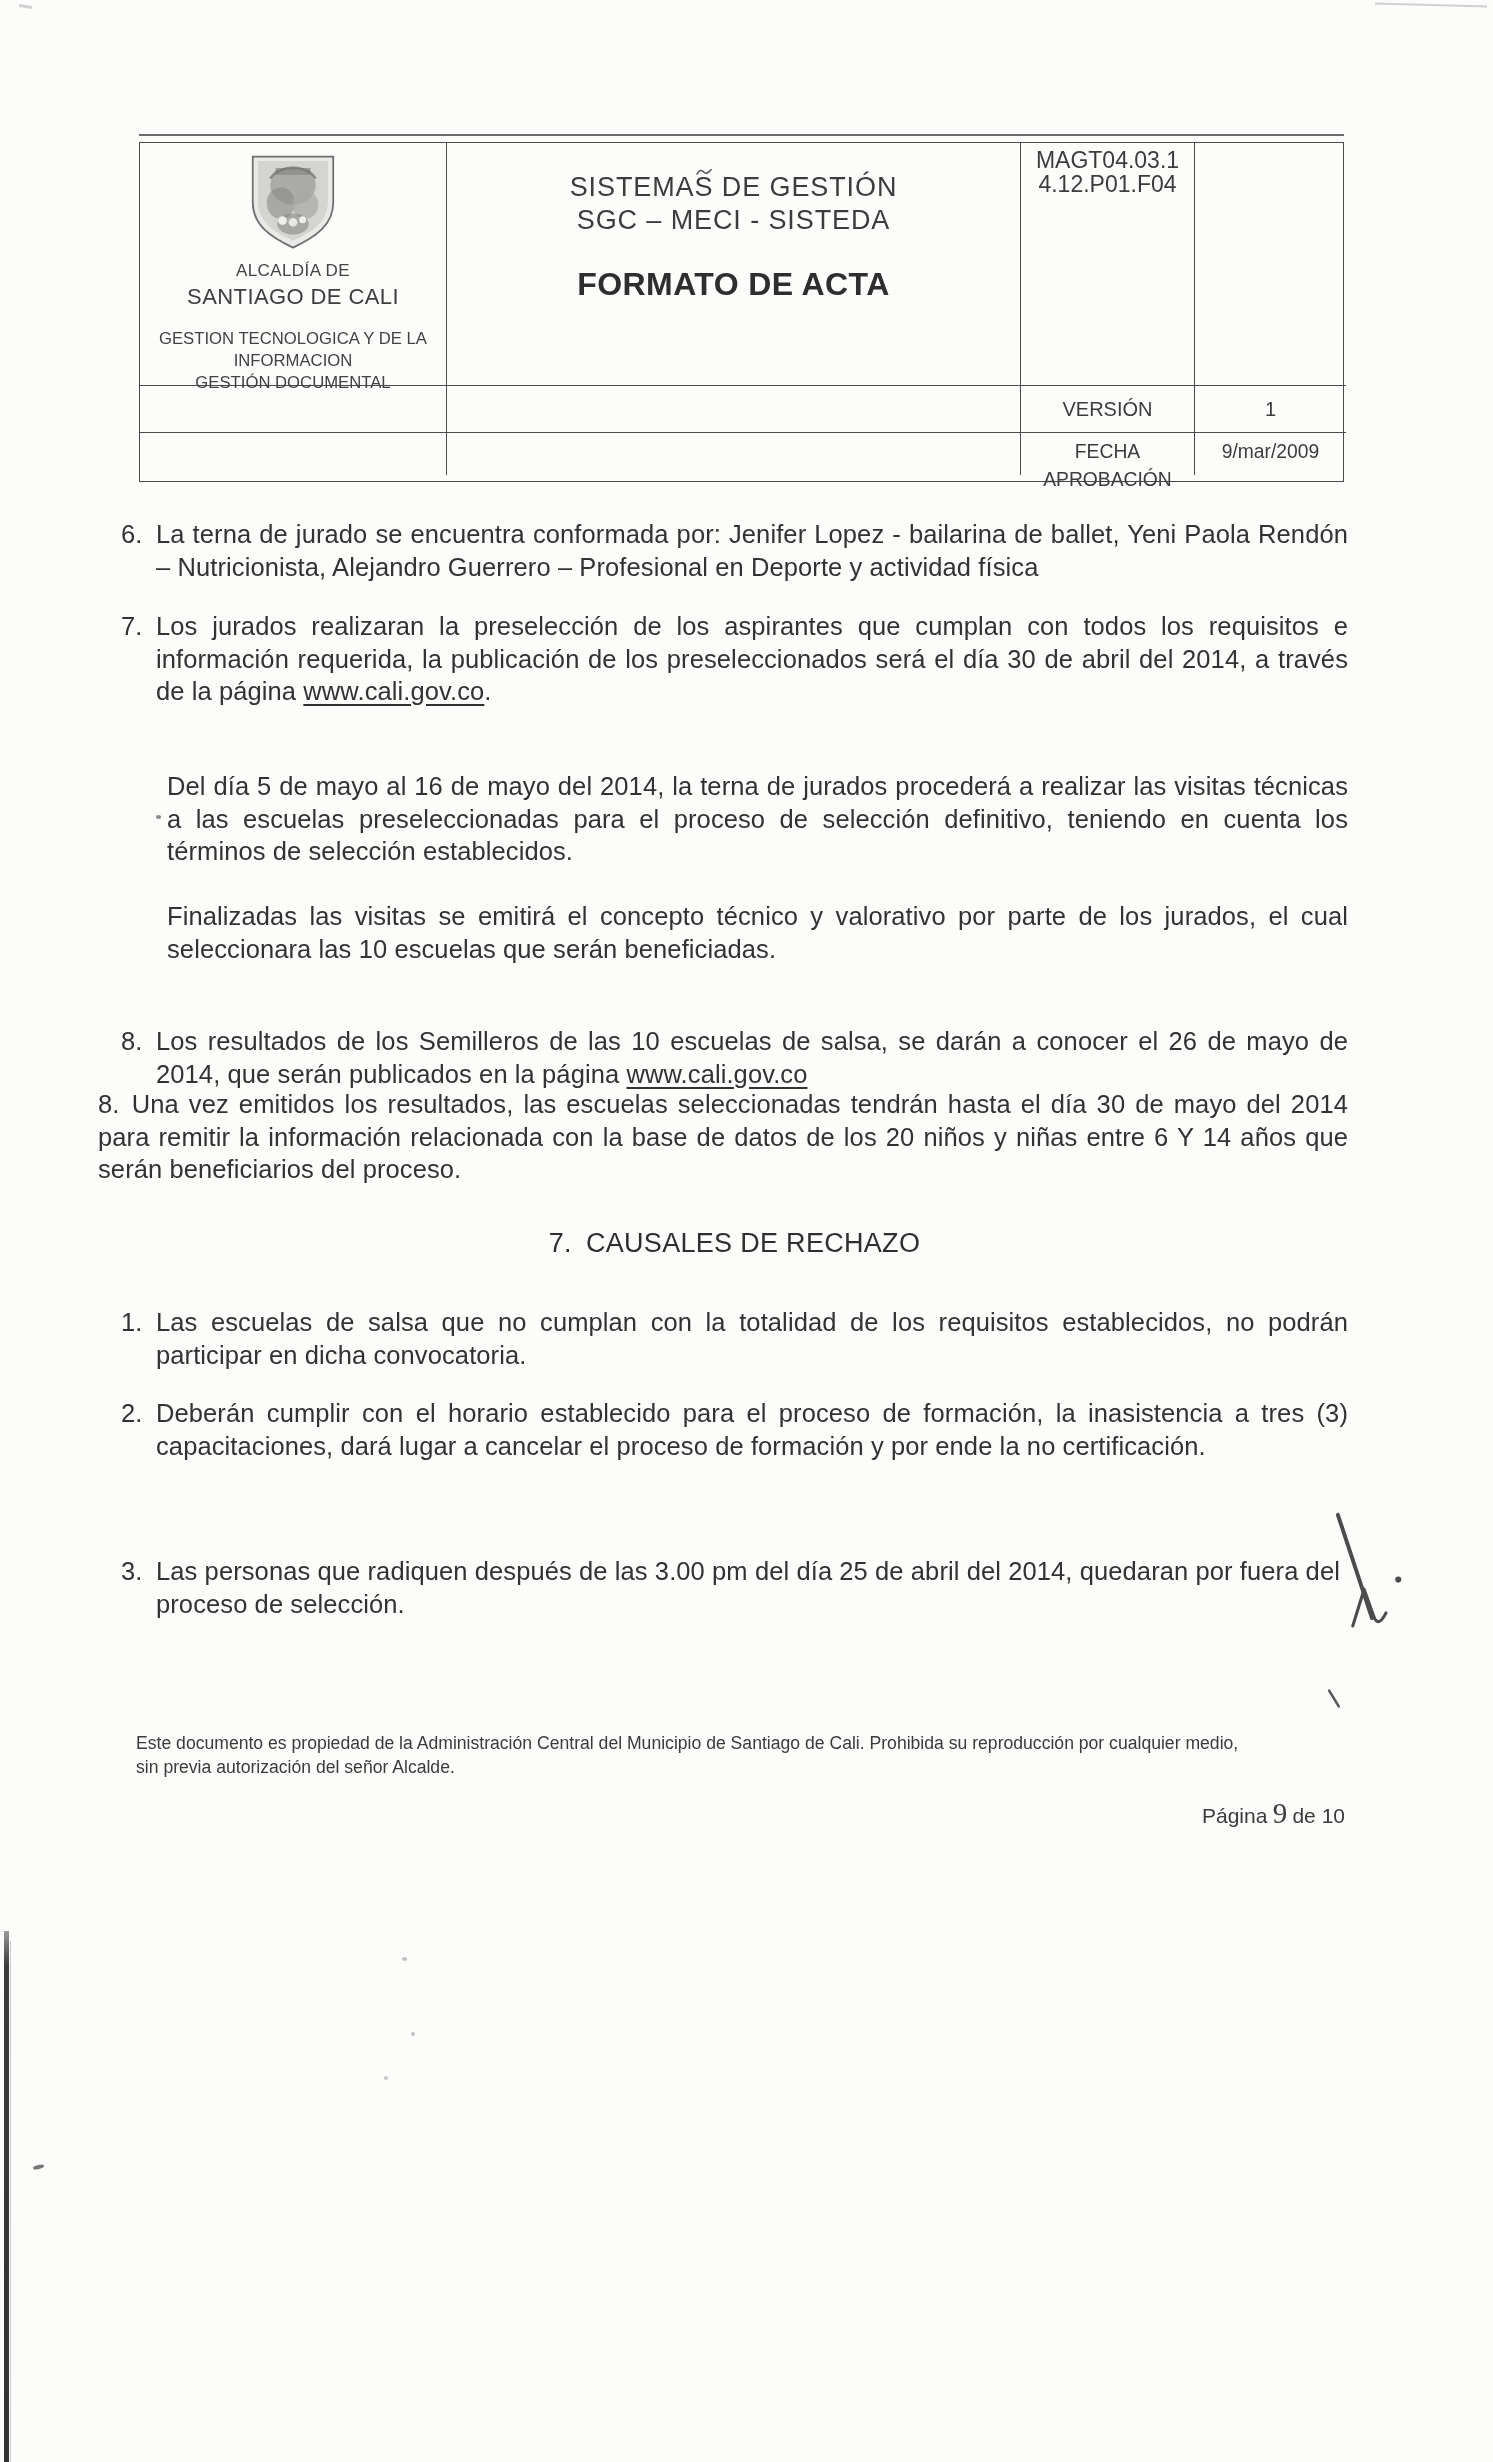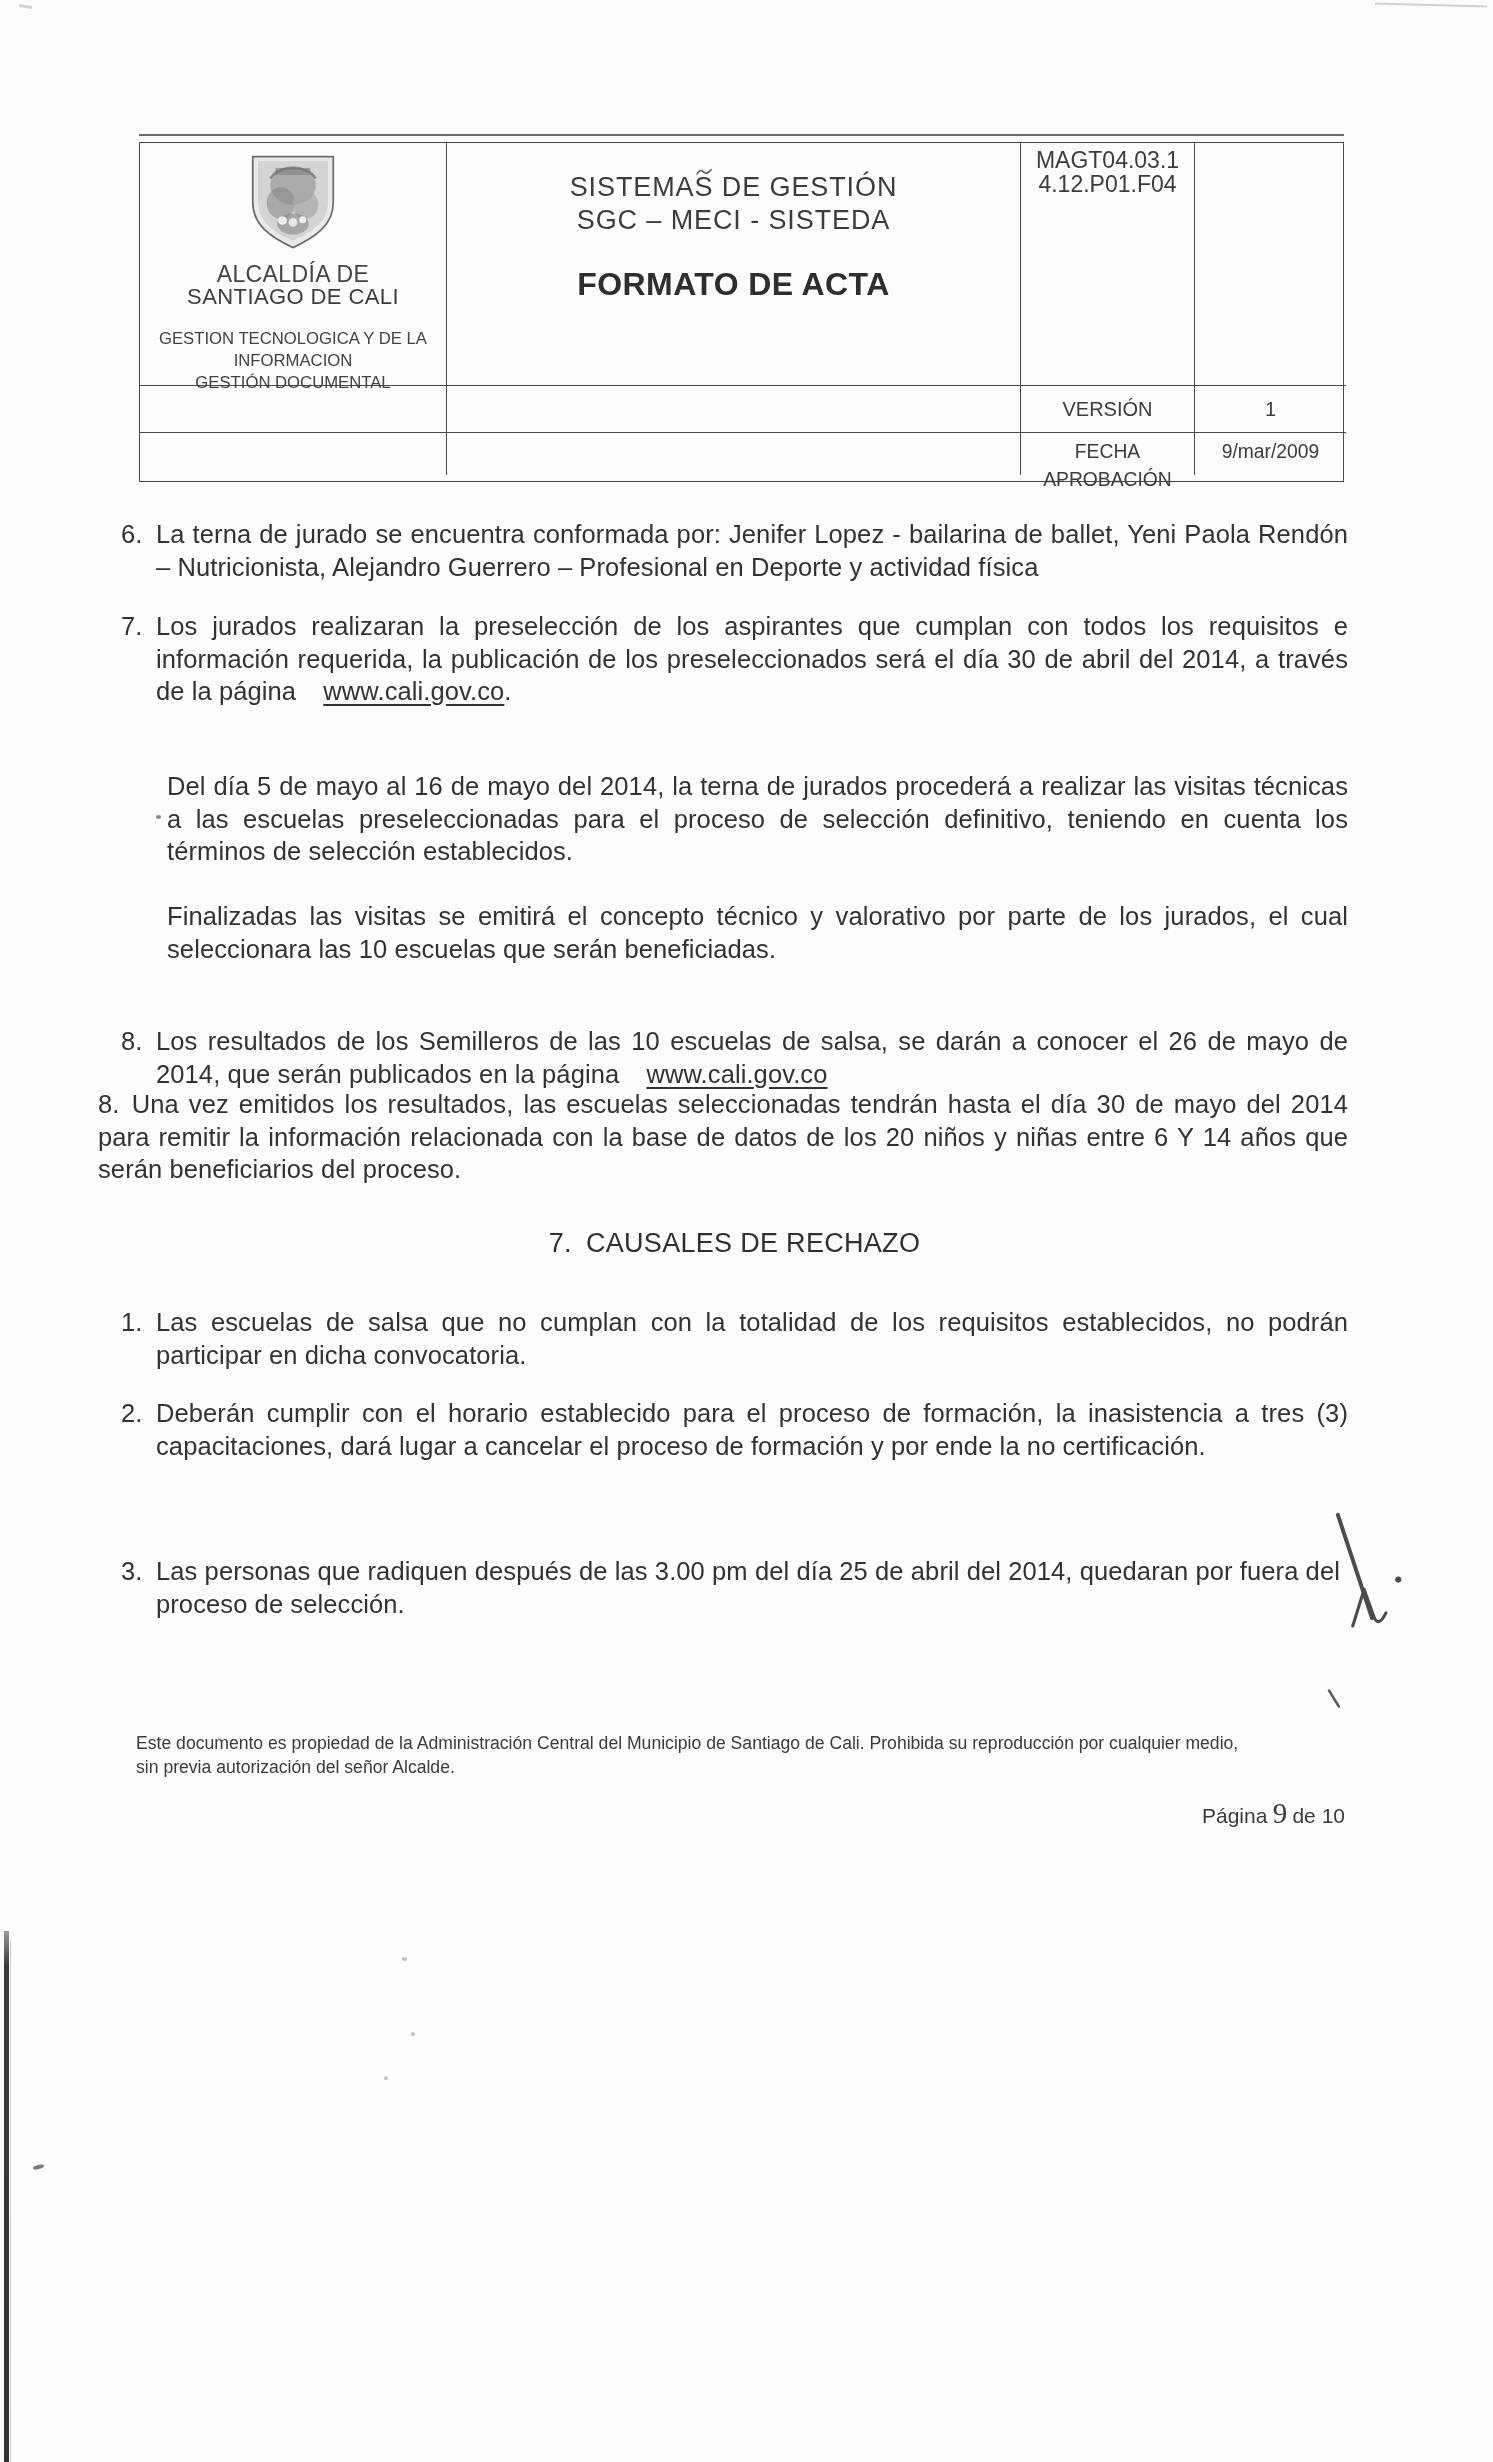--- a/index.html
+++ b/index.html
@@ -22,42 +22,42 @@
     box-sizing:border-box;
     color:#3a3a3a;
   }
   .ht .c{border-right:1.8px solid var(--bc); border-bottom:1.8px solid var(--bc); position:relative; box-sizing:border-box;}
   .ht .lc{border-right:none;}
   .ht .lr{border-bottom:none;}
   .dbl-line{left:139px; top:134px; width:1205px; height:1.8px; background:#6b6b6b;}
 
   .org-cell{font-size:0;}
   .logo{left:50%; top:8.8px; transform:translateX(-50%);}
-  .org-l1{left:0; right:0; top:118px; text-align:center; font-size:23px; letter-spacing:0.4px; color:#444;}
+  .org-l1{left:0; right:0; top:118px; text-align:center; font-size:17px; letter-spacing:0.4px; color:#444;}
   .org-l2{left:0; right:0; top:141px; text-align:center; font-size:22px; letter-spacing:0.4px; color:#3d3d3d;}
   .dept{left:0; right:0; top:185px; text-align:center; font-size:16.7px; line-height:22px; color:#424242;}
   .dept span{display:block;}
 
   .sys-l1{left:0; right:0; top:29px; text-align:center; font-size:27px; letter-spacing:0.9px; color:#3c3c3c;}
   .sys-l2{left:0; right:0; top:62px; text-align:center; font-size:27px; letter-spacing:0.9px; color:#3c3c3c;}
   .doc-title{left:0; right:0; top:123px; text-align:center; font-size:32px; font-weight:bold; letter-spacing:0.4px; color:#2e2e2e;}
   .caret-mark{left:249px; top:19.3px;}
 
   .code-cell{padding-top:5.3px; text-align:center; font-size:23px; line-height:24px; color:#3c3c3c;}
   .code-cell span{display:block;}
   .vcell{display:flex; align-items:center; justify-content:center; font-size:20px; color:#3c3c3c;}
   .fcell{display:flex; flex-direction:column; align-items:center; justify-content:flex-start; padding-top:8px; font-size:19.3px; line-height:21px; color:#3c3c3c;gap:7px;}
 
   
   .blk{font-size:25.5px; line-height:32.5px; letter-spacing:0.1px; color:var(--ink);}
   .li{display:flex;}
   .li .num{flex:0 0 35px; text-align:left;}
   .li .txt{flex:1;}
   .just .txt, .pj{text-align:justify;}
-  .link{text-decoration:underline; text-underline-offset:3.5px;margin-left:20px;}
+  .link{text-decoration:underline; text-underline-offset:3.5px;}
   .inline-num{margin-right:12.3px;}
 
   #item6{left:121px; right:145px; top:518px;}
   #item7{left:121px; right:145px; top:610px;}
   #para1{left:167px; right:145px; top:770px;}
   #para2{left:167px; right:145px; top:900px;}
   #item8a{left:121px; right:145px; top:1025px;}
   #item8b{left:98px; right:145px; top:1088px; text-align:justify;}
   #heading{left:121px; right:145px; top:1227px; text-align:center; font-weight:normal; font-size:27px; letter-spacing:0.3px; color:#2f2f2f;}
   #heading .hnum{margin-right:14px;}

